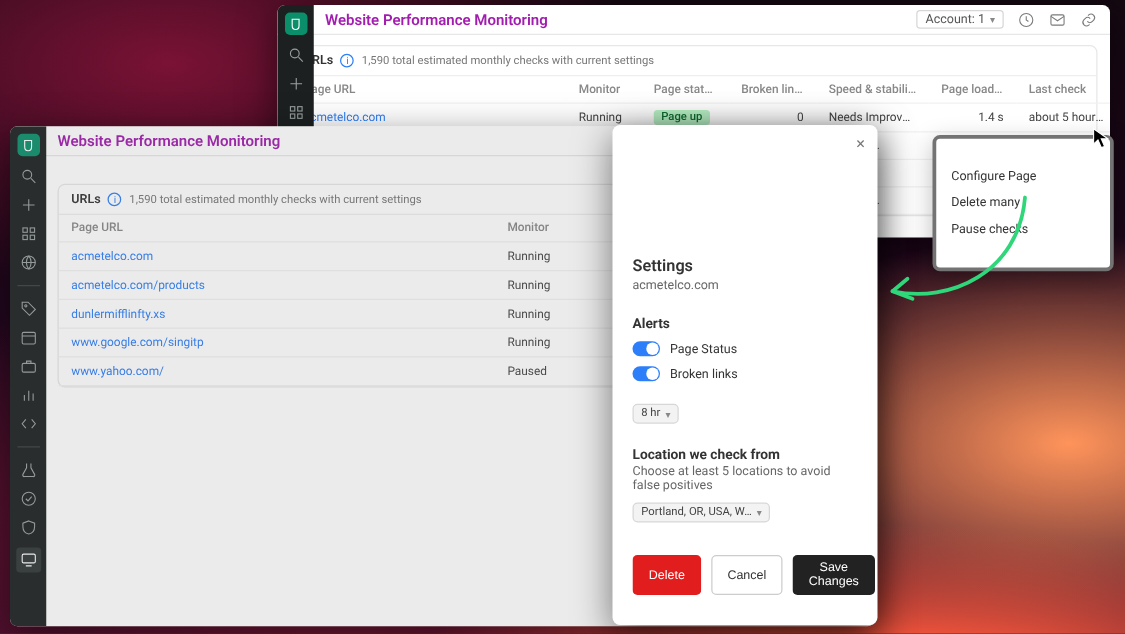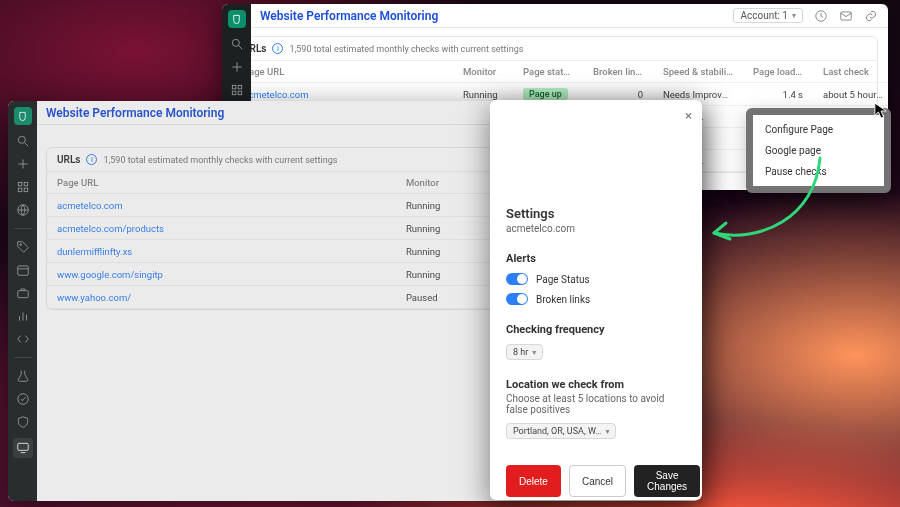--- a/index.html
+++ b/index.html
@@ -16,21 +16,21 @@
   
   .sidebar{position:absolute;top:0;bottom:0;width:29px;background:#1c2020;display:flex;flex-direction:column;align-items:center;gap:9px;padding-top:6px;}
   .sidebar .logo{width:18px;height:18px;border-radius:4px;background:#0a8f6a;display:flex;align-items:center;justify-content:center;}
   .sidebar .logo svg{width:11px;height:11px;}
   .sidebar .sep{height:1px;width:18px;background:#3a3f3f;margin:2px 0;}
   .sidebar-icon{width:14px;height:14px;color:#9aa0a0;display:flex;align-items:center;justify-content:center;}
   .sidebar-icon svg{width:14px;height:14px;stroke:currentColor;fill:none;stroke-width:1.5;}
   .sidebar-icon.active{color:#fff;background:#2f3636;border-radius:3px;padding:3px;width:20px;height:20px;}
   
   .titlebar{height:24px;border-bottom:1px solid #e7e7e7;display:flex;align-items:center;padding:0 10px 0 38px;gap:8px;}
-  .titlebar .title{font-weight:600;font-size:12px;color:#1d4ed8;}
+  .titlebar .title{font-weight:600;font-size:12px;color:#a21caf;}
   .righttools{margin-left:auto;display:flex;align-items:center;gap:11px;}
   .acct{display:flex;align-items:center;gap:4px;font-size:10px;border:1px solid #d7d7d7;border-radius:3px;padding:1px 6px;color:#555;cursor:pointer;}
   .smallicon{width:14px;height:14px;color:#7a7a7a;}
   .smallicon svg{width:14px;height:14px;stroke:currentColor;fill:none;stroke-width:1.5;}
   
   .toolbar2{height:22px;display:flex;align-items:center;justify-content:flex-end;padding:0 10px;gap:8px;border-bottom:1px solid #eee;}
   .pillbtn{border:1px solid #d7d7d7;border-radius:3px;padding:2px 8px;font-size:9px;color:#444;background:#fafafa;cursor:pointer;}
   .blackbtn{background:#222;color:#fff;border:none;border-radius:3px;padding:3px 8px;font-size:9px;display:flex;align-items:center;gap:4px;cursor:pointer;}
   .blackbtn .plus{font-weight:700;}
   
@@ -61,21 +61,21 @@
   .toggle::after{content:'';position:absolute;right:1px;top:1px;width:10px;height:10px;border-radius:50%;background:#fff;}
   .toggle-row .lab{font-size:10px;color:#333;}
   .chip{display:inline-flex;align-items:center;gap:4px;border:1px solid #d7d7d7;background:#f3f3f3;border-radius:4px;padding:2px 6px;font-size:9px;color:#444;cursor:pointer;}
   .chip .car{font-size:8px;color:#888;}
   .panel-footer{display:flex;gap:8px;margin-top:26px;}
   .btn{border-radius:4px;padding:4px 12px;font-size:10px;cursor:pointer;border:1px solid transparent;}
   .btn.del{background:#e11d1d;color:#fff;}
   .btn.sec{background:#fff;color:#333;border:1px solid #ccc;margin-left:auto;}
   .btn.pri{background:#222;color:#fff;}
   
-  .menu{position:absolute;background:#fff;border:7px solid #737373;border-radius:6px;box-shadow:0 6px 20px rgba(0,0,0,0.25);padding:4px 0;min-width:130px;}
+  .menu{position:absolute;background:#fff;border:3px solid #737373;border-radius:6px;box-shadow:0 6px 20px rgba(0,0,0,0.25);padding:20px 0;min-width:130px;}
   .menu .mi{padding:5px 12px;font-size:10px;color:#333;cursor:pointer;}
   
   .arrow{position:absolute;pointer-events:none;}
   
   .cursor{position:absolute;width:14px;height:18px;}
   .cursor svg{width:14px;height:18px;}
 </style>
 </head>
 <body>
 
@@ -368,21 +368,20 @@
         <span class="toggle"></span>
         <span class="lab">Page Status</span>
       </div>
     <div class="toggle-row">
         <span class="toggle"></span>
         <span class="lab">Broken links</span>
       </div>
   </div>
 
   <div class="section">
-    <h3>Checking frequency</h3>
     <div style="margin-top:8px"><span class="chip">
           <span>8 hr</span>
           <span class="car">▾</span>
         </span></div>
   </div>
 
   <div class="section">
     <h3>Location we check from</h3>
     <div class="sub">Choose at least 5 locations to avoid false positives</div>
     <div style="margin-top:8px"><span class="chip">
@@ -393,21 +392,21 @@
 
   <div class="panel-footer">
     <button class="btn del">Delete</button>
     <button class="btn sec">Cancel</button>
     <button class="btn pri">Save Changes</button>
   </div>
 </div>
 
 <div class="menu" style="left:746px;top:108px;width:145px;">
   <div class="mi">Configure Page</div>
-  <div class="mi">Google page</div>
+  <div class="mi">Delete many</div>
   <div class="mi">Pause checks</div>
 </div>
 
 <svg class="arrow" style="left:700px;top:118px;width:140px;height:130px;">
   <path d="M120 40 C 115 100, 60 125, 14 115" stroke="#2fd67a" stroke-width="3" fill="none" stroke-linecap="round"></path>
   <path d="M14 115 l12 -10 M14 115 l16 6" stroke="#2fd67a" stroke-width="3" fill="none" stroke-linecap="round"></path>
 </svg>
 
 <div class="cursor" style="left:874px;top:102px;">
   <svg viewBox="0 0 16 20">

